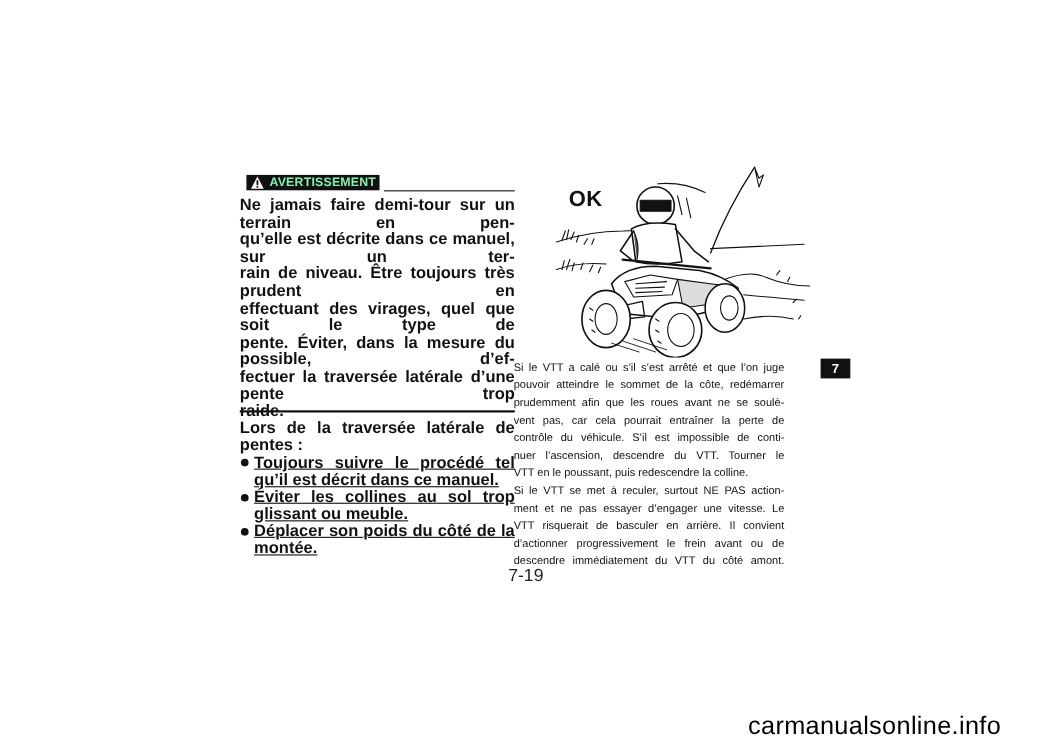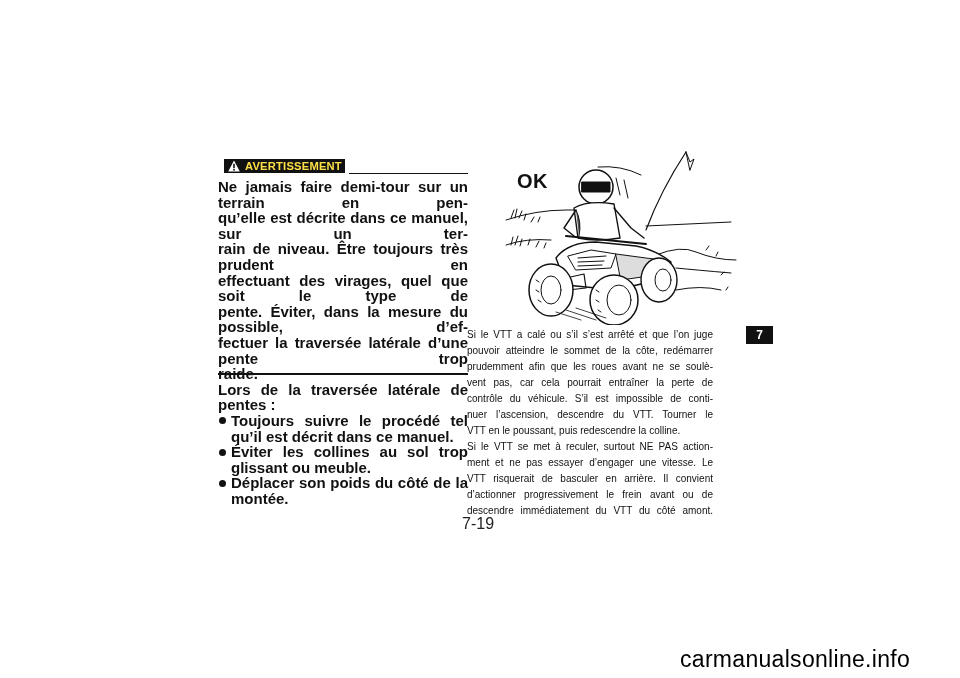--- a/index.html
+++ b/index.html
@@ -1,28 +1,28 @@
 <!DOCTYPE html>
 <html><head>
 <meta charset="utf-8">
 <style>
   html, body { margin: 0; padding: 0; background: #ffffff; }
   body { width: 960px; height: 678px; position: relative; overflow: hidden; font-family: "Liberation Sans", sans-serif; color: #111; }
 
   .warn-header { position: absolute; left: 218px; top: 158px; width: 250px; height: 16px; }
-  .warn-box { position: absolute; left: 6px; top: 1px; height: 14px; width: 121px; background: #111; color: #fde047; display: flex; align-items: center; box-sizing: border-box; padding-left: 4px; }
+  .warn-box { position: absolute; left: 6px; top: 1px; height: 14px; width: 121px; background: #111; color: #86efac; display: flex; align-items: center; box-sizing: border-box; padding-left: 4px; }
   .warn-box .tri { width: 12px; height: 12px; margin-right: 5px; }
   .warn-box .label { font-size: 11.2px; font-weight: bold; letter-spacing: 0.2px; line-height: 14px; }
   .warn-rule-top { position: absolute; left: 131px; right: 0; top: 15px; height: 1px; background: #111; }
 
   .left-col { position: absolute; left: 218px; top: 179px; width: 250px; font-size: 15px; font-weight: bold; line-height: 15.6px; }
   .left-col p { margin: 0; text-align: justify; text-align-last: left; }
   .left-col .just-line { text-align: justify; }
   .bullets { list-style: none; margin: 0; padding: 0; }
-  .bullets li { position: relative; padding-left: 13px; text-align: justify; }
+  .bullets li { position: relative; padding-left: 13px; text-align: justify; text-decoration: underline; }
   .bullets li .dot { position: absolute; left: 1px; top: 4.5px; width: 7px; height: 7px; border-radius: 50%; background: #111; }
   .warn-rule-bottom { position: absolute; left: 218px; top: 373px; width: 250px; height: 2px; background: #111; }
 
   .illustration { position: absolute; left: 496px; top: 150px; width: 250px; height: 175px; }
   .ok-label { position: absolute; left: 517px; top: 170px; font-size: 20px; font-weight: bold; letter-spacing: 0.5px; }
 
   .right-col { position: absolute; left: 467px; top: 327px; width: 246px; font-size: 10px; line-height: 16px; }
   .right-col p { margin: 0; text-align: justify; text-align-last: justify; }
   .right-col p.last { text-align-last: left; }
 

